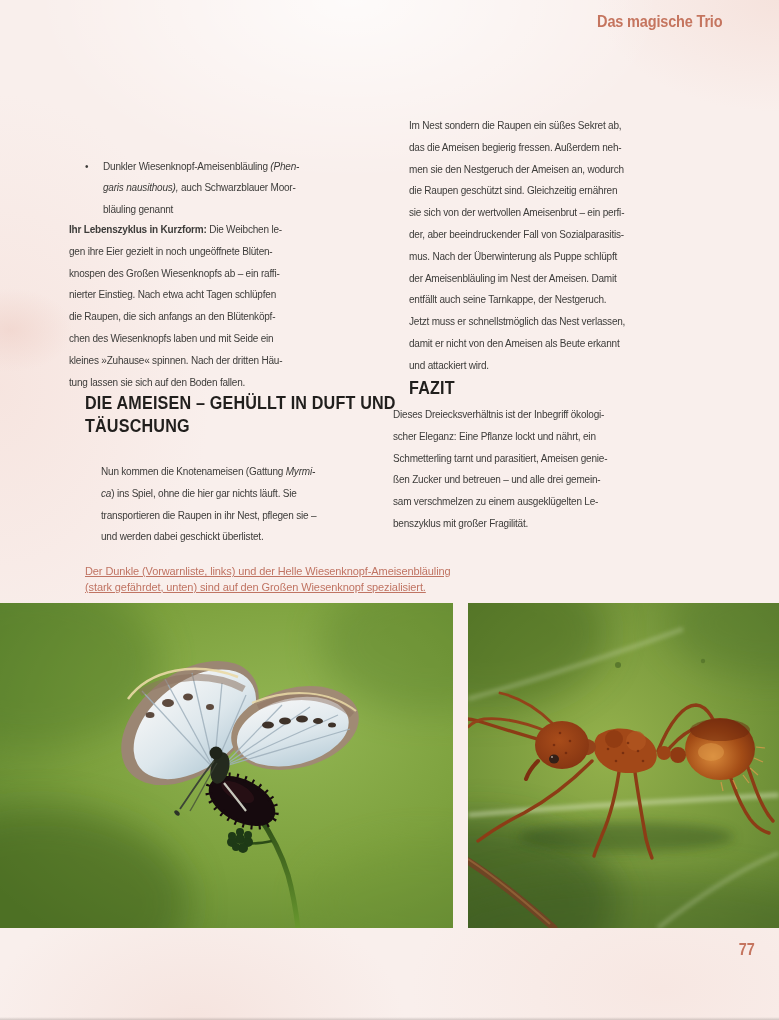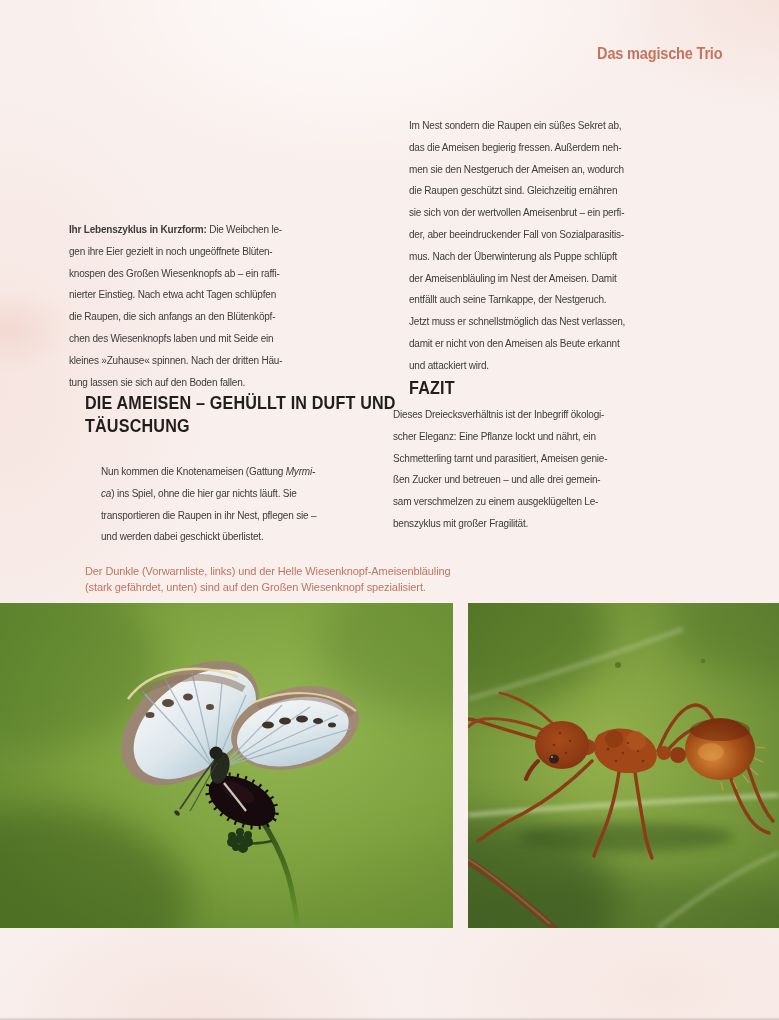--- a/index.html
+++ b/index.html
@@ -12,62 +12,67 @@
       radial-gradient(420px 240px at 45% 0%, rgba(255,255,255,.75), transparent 75%),
       radial-gradient(300px 420px at 0% 38%, rgba(243,216,208,.45), transparent 70%),
       radial-gradient(360px 200px at 85% 97%, rgba(244,219,211,.4), transparent 70%),
       radial-gradient(300px 180px at 25% 100%, rgba(241,214,206,.45), transparent 70%),
       #f9efec;
   }
   .page::after{content:""; position:absolute; left:0; right:0; bottom:0; height:3px;
     background:linear-gradient(to bottom, rgba(0,0,0,0), rgba(110,100,96,.28));}
 
   .running-head{
-    position:absolute; top:44px; left:0; width:722px; text-align:right;
+    position:absolute; top:12px; left:0; width:722px; text-align:right;
     color:#c5755f; font-weight:bold; font-size:16.5px; letter-spacing:-.2px;
   }
   .running-head .cond{display:inline-block; transform:scaleX(.88); transform-origin:100% 50%;}
 
   .block{position:absolute; white-space:pre; color:#3d3c3a;
     font-size:10px; line-height:21.8px; letter-spacing:-.2px;}
   .it{font-style:italic;}
   .bold-lead{font-weight:bold;}
 
   ul.species{list-style:none; margin:0; padding:0;}
   ul.species li{display:flex;}
   ul.species li::before{content:"\2022"; width:18px; flex:none;}
 
   h2.sect{
     margin:0; color:#211f1d; font-size:19px; line-height:22.5px; font-weight:bold;
     letter-spacing:.2px; white-space:pre;
     transform:scaleX(.85); transform-origin:0 0;
   }
 
   .caption{position:absolute; white-space:pre; color:#c07463;
-    font-size:11px; line-height:15.5px; letter-spacing:-.1px;}
+    font-size:11px; line-height:15.5px; letter-spacing:-.1px;text-decoration:underline;}
 
   .figure{position:absolute; overflow:hidden;}
   .figure svg{display:block;}
 
   .page-number{
     position:absolute; top:941px; left:0; width:755px; text-align:right;
     color:#c5755f; font-weight:bold; font-size:16px;
   }
   .page-number .cond{display:inline-block; transform:scaleX(.9); transform-origin:100% 50%;}
 </style>
 </head>
 <body>
 
 <div class="page">
 
   <div class="running-head">
     <span class="cond">Das magische Trio</span>
   </div>
 
   <ul class="species block" style="top:112px; left:85px; width:312px;">
+    <li>
+      <div><span>Dunkler Wiesenknopf-Ameisenbläuling </span><span class="it">(Phen-
+garis nausithous),</span><span> auch Schwarzblauer Moor-
+bläuling genannt</span></div>
+    </li>
   </ul>
 
   <p class="block" style="top:219px; left:69px; width:320px; margin:0;"><span class="bold-lead">Ihr Lebenszyklus in Kurzform:</span><span> Die Weibchen le-
 gen ihre Eier gezielt in noch ungeöffnete Blüten-
 knospen des Großen Wiesenknopfs ab – ein raffi-
 nierter Einstieg. Nach etwa acht Tagen schlüpfen
 die Raupen, die sich anfangs an den Blütenköpf-
 chen des Wiesenknopfs laben und mit Seide ein
 kleines »Zuhause« spinnen. Nach der dritten Häu-
 tung lassen sie sich auf den Boden fallen.</span></p>
@@ -291,14 +296,17 @@
           <circle cx="140" cy="146" r="1.3"></circle>
           <circle cx="155" cy="150" r="1.3"></circle>
         <circle cx="170" cy="148" r="1.3"></circle>
           <circle cx="160" cy="140" r="1.3"></circle>
           <circle cx="148" cy="158" r="1.3"></circle>
         <circle cx="175" cy="158" r="1.3"></circle>
       </g>
     </svg>
   </div>
 
+  <div class="page-number">
+    <span class="cond">77</span>
+  </div>
 
 </div>
 
 </body></html>

